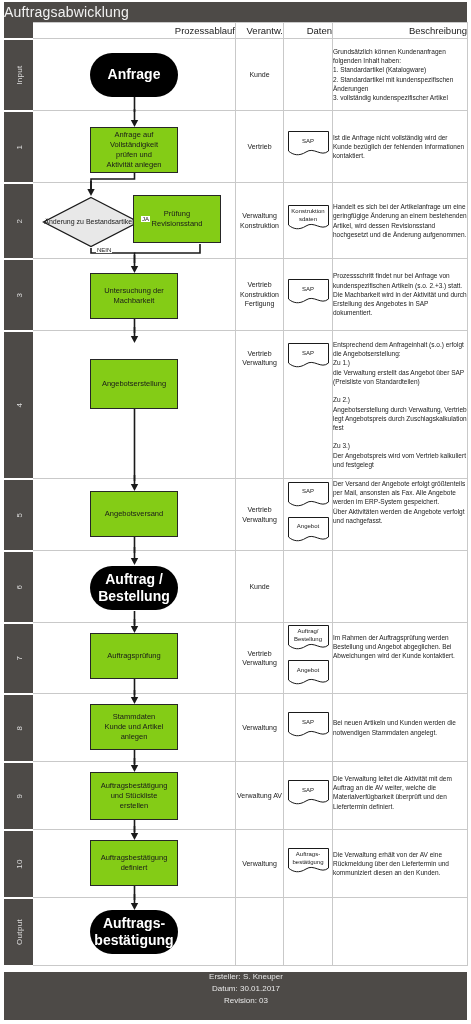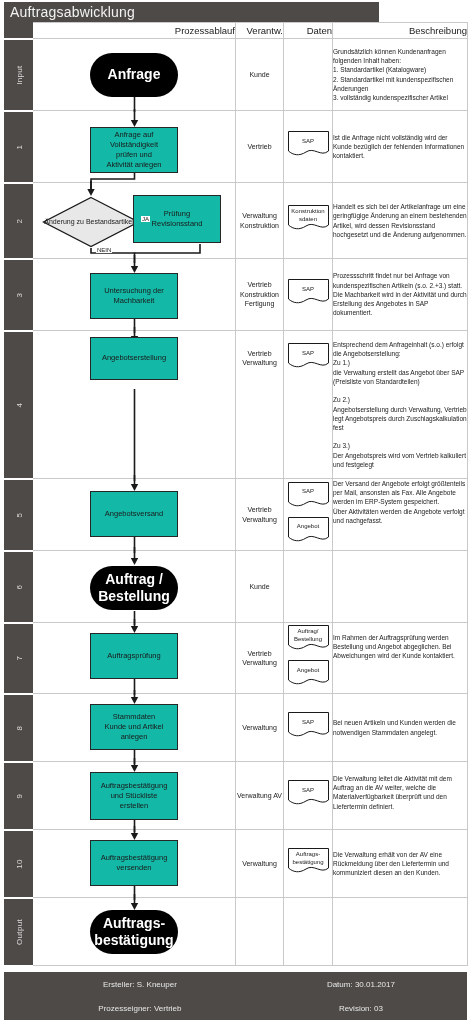--- a/index.html
+++ b/index.html
@@ -13,26 +13,25 @@
     width: 471px;
     height: 1024px;
     background: #ffffff;
     overflow: hidden;
   }
 
   
   .title-bar {
     position: absolute;
     left: 4px; top: 2px;
-    width: 375px; height: 20px;
+    width: 463px; height: 20px;
     background: #4d4a47;
     color: #f2f2f2;
     font-size: 14px;
     line-height: 20px;
-    padding-left: 6px;
     letter-spacing: 0.2px;
     white-space: nowrap;
   }
 
   
   .grid {
     position: absolute;
     left: 4px; top: 22px;
     width: 463px;
     border-collapse: collapse;
@@ -128,21 +127,21 @@
     justify-content: center;
     text-align: center;
     line-height: 1.25;
     z-index: 3;
   }
   .proc {
     position: absolute;
     left: 50%;
     transform: translateX(-50%);
     width: 88px;
-    background: #14b8a6;
+    background: #84cc16;
     border: 1.6px solid #262626;
     color: #1a1a1a;
     font-size: 7.5px;
     display: flex;
     align-items: center;
     justify-content: center;
     text-align: center;
     line-height: 1.35;
     z-index: 3;
     padding: 12px;
@@ -205,20 +204,21 @@
     left: 25px; top: 972px;
     width: 442px; height: 48px;
     background: #4d4a47;
     color: #e8e8e8;
     font-size: 8px;
   }
   .footer .frow {
     display: flex;
     height: 24px;
     align-items: center;
+    flex-direction: column;
   }
   .footer .fleft  { flex: 0 0 52%; text-align: center; }
   .footer .fright { flex: 0 0 48%; text-align: center; }
   .footer-pad {
     position: absolute;
     left: 4px; top: 972px;
     width: 21px; height: 48px;
     background: #4d4a47;
   }
 </style>
@@ -353,21 +353,21 @@
       <tr style="height:148px">
         <td class="idx">
           <span>4</span>
         </td>
         <td class="flow">
           <svg class="conn" style="left:0;top:0;width:203px;height:148px">
             <line x1="101.5" y1="-4" x2="101.5" y2="8" stroke="#1a1a1a" stroke-width="1.6"></line>
             <polygon points="101.5,12 97.8,5 105.2,5" fill="#1a1a1a"></polygon>
             <line x1="101.5" y1="58" x2="101.5" y2="150" stroke="#1a1a1a" stroke-width="1.6"></line>
           </svg>
-          <div class="proc" style="top:6px;height:43px">Angebotserstellung</div>
+          <div class="proc" style="top:28px;height:50px">Angebotserstellung</div>
         </td>
         <td class="resp" style="vertical-align:top;padding-top:18px">Vertrieb Verwaltung</td>
         <td class="datacell" style="vertical-align:top;padding-top:10px">
           <div class="doc">
             <svg width="43" height="29" viewBox="0 0 43 29">
               <path d="M1.5 1.5 H41.5 V21 C34 27.5 27 16.5 19 22 C12 26.5 6 25 1.5 21 Z" fill="#ffffff" stroke="#1a1a1a" stroke-width="1"></path>
             </svg>
             <div class="dtxt">SAP</div>
           </div>
         </td>
@@ -511,21 +511,21 @@
       <tr style="height:68px">
         <td class="idx">
           <span>10</span>
         </td>
         <td class="flow">
           <svg class="conn" style="left:0;top:0;width:203px;height:68px">
             <line x1="101.5" y1="-4" x2="101.5" y2="6" stroke="#1a1a1a" stroke-width="1.6"></line>
             <polygon points="101.5,10 97.8,3 105.2,3" fill="#1a1a1a"></polygon>
             <line x1="101.5" y1="56" x2="101.5" y2="70" stroke="#1a1a1a" stroke-width="1.6"></line>
           </svg>
-          <div class="proc" style="top:10px;height:46px">Auftragsbestätigung versenden</div>
+          <div class="proc" style="top:10px;height:46px">Auftragsbestätigung definiert</div>
         </td>
         <td class="resp">Verwaltung</td>
         <td class="datacell">
           <div class="doc">
             <svg width="43" height="29" viewBox="0 0 43 29">
               <path d="M1.5 1.5 H41.5 V21 C34 27.5 27 16.5 19 22 C12 26.5 6 25 1.5 21 Z" fill="#ffffff" stroke="#1a1a1a" stroke-width="1"></path>
             </svg>
             <div class="dtxt">Auftrags- bestätigung</div>
           </div>
         </td>
@@ -551,18 +551,17 @@
     </tbody>
   </table>
 
   <div class="footer-pad"></div>
   <div class="footer">
     <div class="frow">
       <div class="fleft">Ersteller: S. Kneuper</div>
       <div class="fright">Datum: 30.01.2017</div>
     </div>
     <div class="frow">
-      <div class="fleft">Prozesseigner: Vertrieb</div>
       <div class="fright">Revision: 03</div>
     </div>
   </div>
 
 </div>
 
 </body></html>

